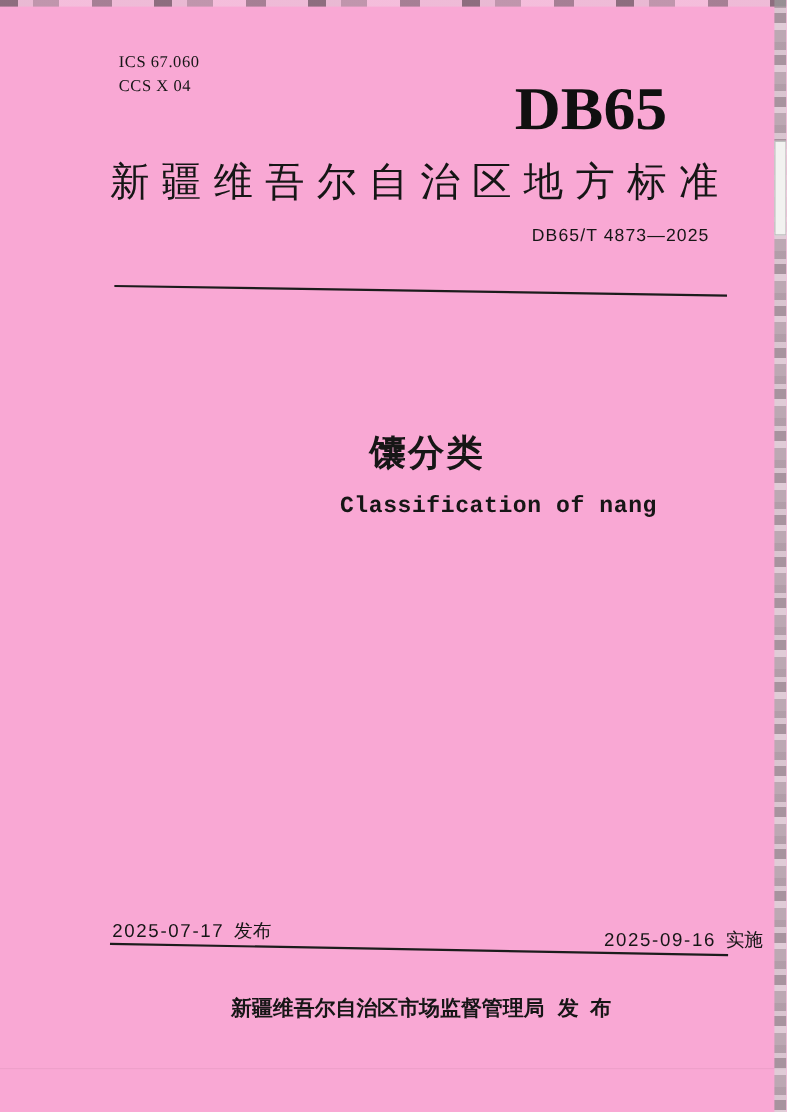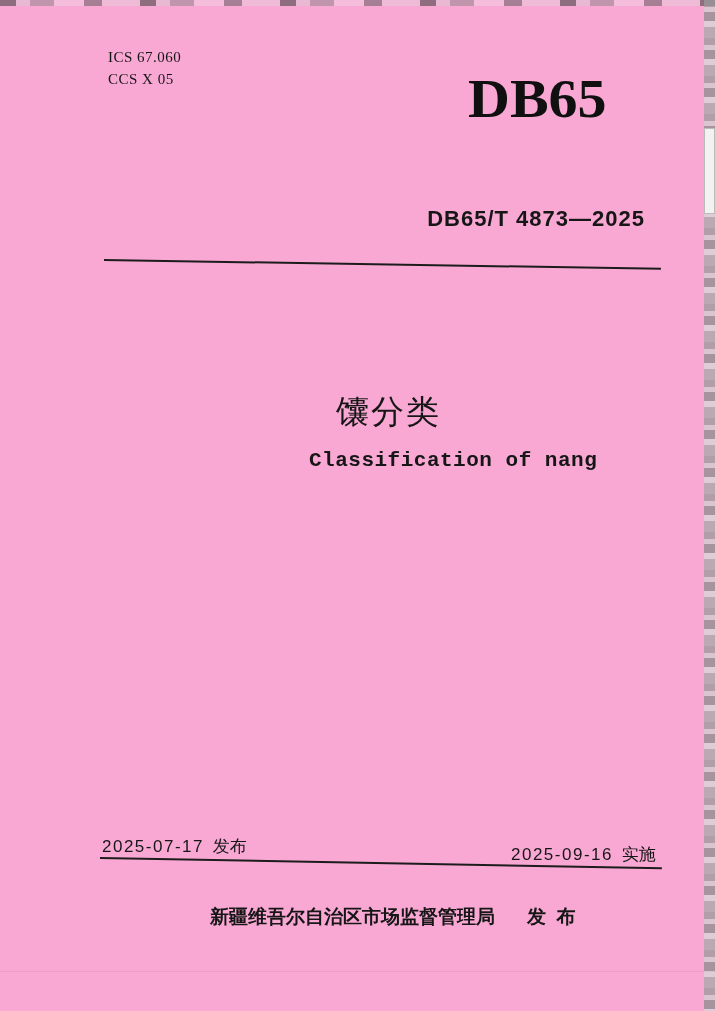--- a/index.html
+++ b/index.html
@@ -45,68 +45,69 @@
     font-family: "Liberation Serif", serif; font-size: 15px; line-height: 22px;
     letter-spacing: .5px; }
   .db65-logo { position: absolute; left: 468px; top: 70px;
     font-family: "Liberation Serif", serif; font-weight: bold;
     font-size: 58px; line-height: 1; letter-spacing: 0px;
     transform: scaleY(.95); color: #101010; }
   .standard-name { position: absolute; left: 100px; top: 145px;
     font-size: 36px; line-height: 40px; letter-spacing: 11px;
     white-space: nowrap; font-weight: 500; }
   .standard-number { position: absolute; right: 70px; top: 206px;
-    font-size: 22px; font-weight: bold; letter-spacing: 1px; }
+    font-size: 16px; font-weight: normal; letter-spacing: 1px; }
 
   .rule-top { position: absolute; left: 104px; top: 259px; width: 557px;
     height: 2px; background: #1c1c1c; transform: rotate(0.9deg);
     transform-origin: left top; }
 
   
   .doc-title { position: absolute; left: 336px; top: 390px;
-    font-size: 33px; font-weight: normal; letter-spacing: 2px;
+    font-size: 33px; font-weight: bold; letter-spacing: 2px;
     white-space: nowrap; }
   .doc-title-en { position: absolute; left: 309px; top: 449px;
     font-family: Liberation Mono, monospace; font-size: 21px;
     font-weight: bold; letter-spacing: .5px; white-space: nowrap; }
 
   
   .issue-date { position: absolute; left: 102px; top: 835px;
     font-size: 17px; white-space: nowrap; }
-  .impl-date  { position: absolute; left: 511px; top: 843px;
+  .impl-date  { position: absolute; left: 549px; top: 843px;
     font-size: 17px; white-space: nowrap; }
   .date-num { letter-spacing: 1.5px; margin-top: 28px; }
   .date-label { font-weight: normal; margin-left: 4px; }
 
   .rule-bottom { position: absolute; left: 100px; top: 857px; width: 562px;
     height: 2px; background: #1c1c1c; transform: rotate(1.05deg);
     transform-origin: left top; }
 
   
   .publisher-line { position: absolute; left: 210px; top: 904px;
-    display: flex; align-items: baseline; gap: 32px;
+    display: flex; align-items: baseline; gap: 12px;
     font-size: 19px; font-weight: 600; white-space: pre; }
 </style>
 </head>
 <body>
 
 <div class="page">
 
   <div class="scan-noise-top"></div>
   <div class="scan-edge-right"></div>
   <div class="scan-edge-notch"></div>
   <div class="scan-faint-line"></div>
 
   <div class="ics-block">
     <div>ICS 67.060</div>
-    <div>CCS X 05</div>
+    <div>CCS X 04</div>
   </div>
 
   <div class="db65-logo">DB65</div>
 
+  <div class="standard-name">新疆维吾尔自治区地方标准</div>
 
   <div class="standard-number">DB65/T 4873—2025</div>
 
   <div class="rule-top"></div>
 
   <div class="doc-title">馕分类</div>
   <div class="doc-title-en">Classification of nang</div>
 
   <div class="issue-date">
     <span class="date-num">2025-07-17</span>

